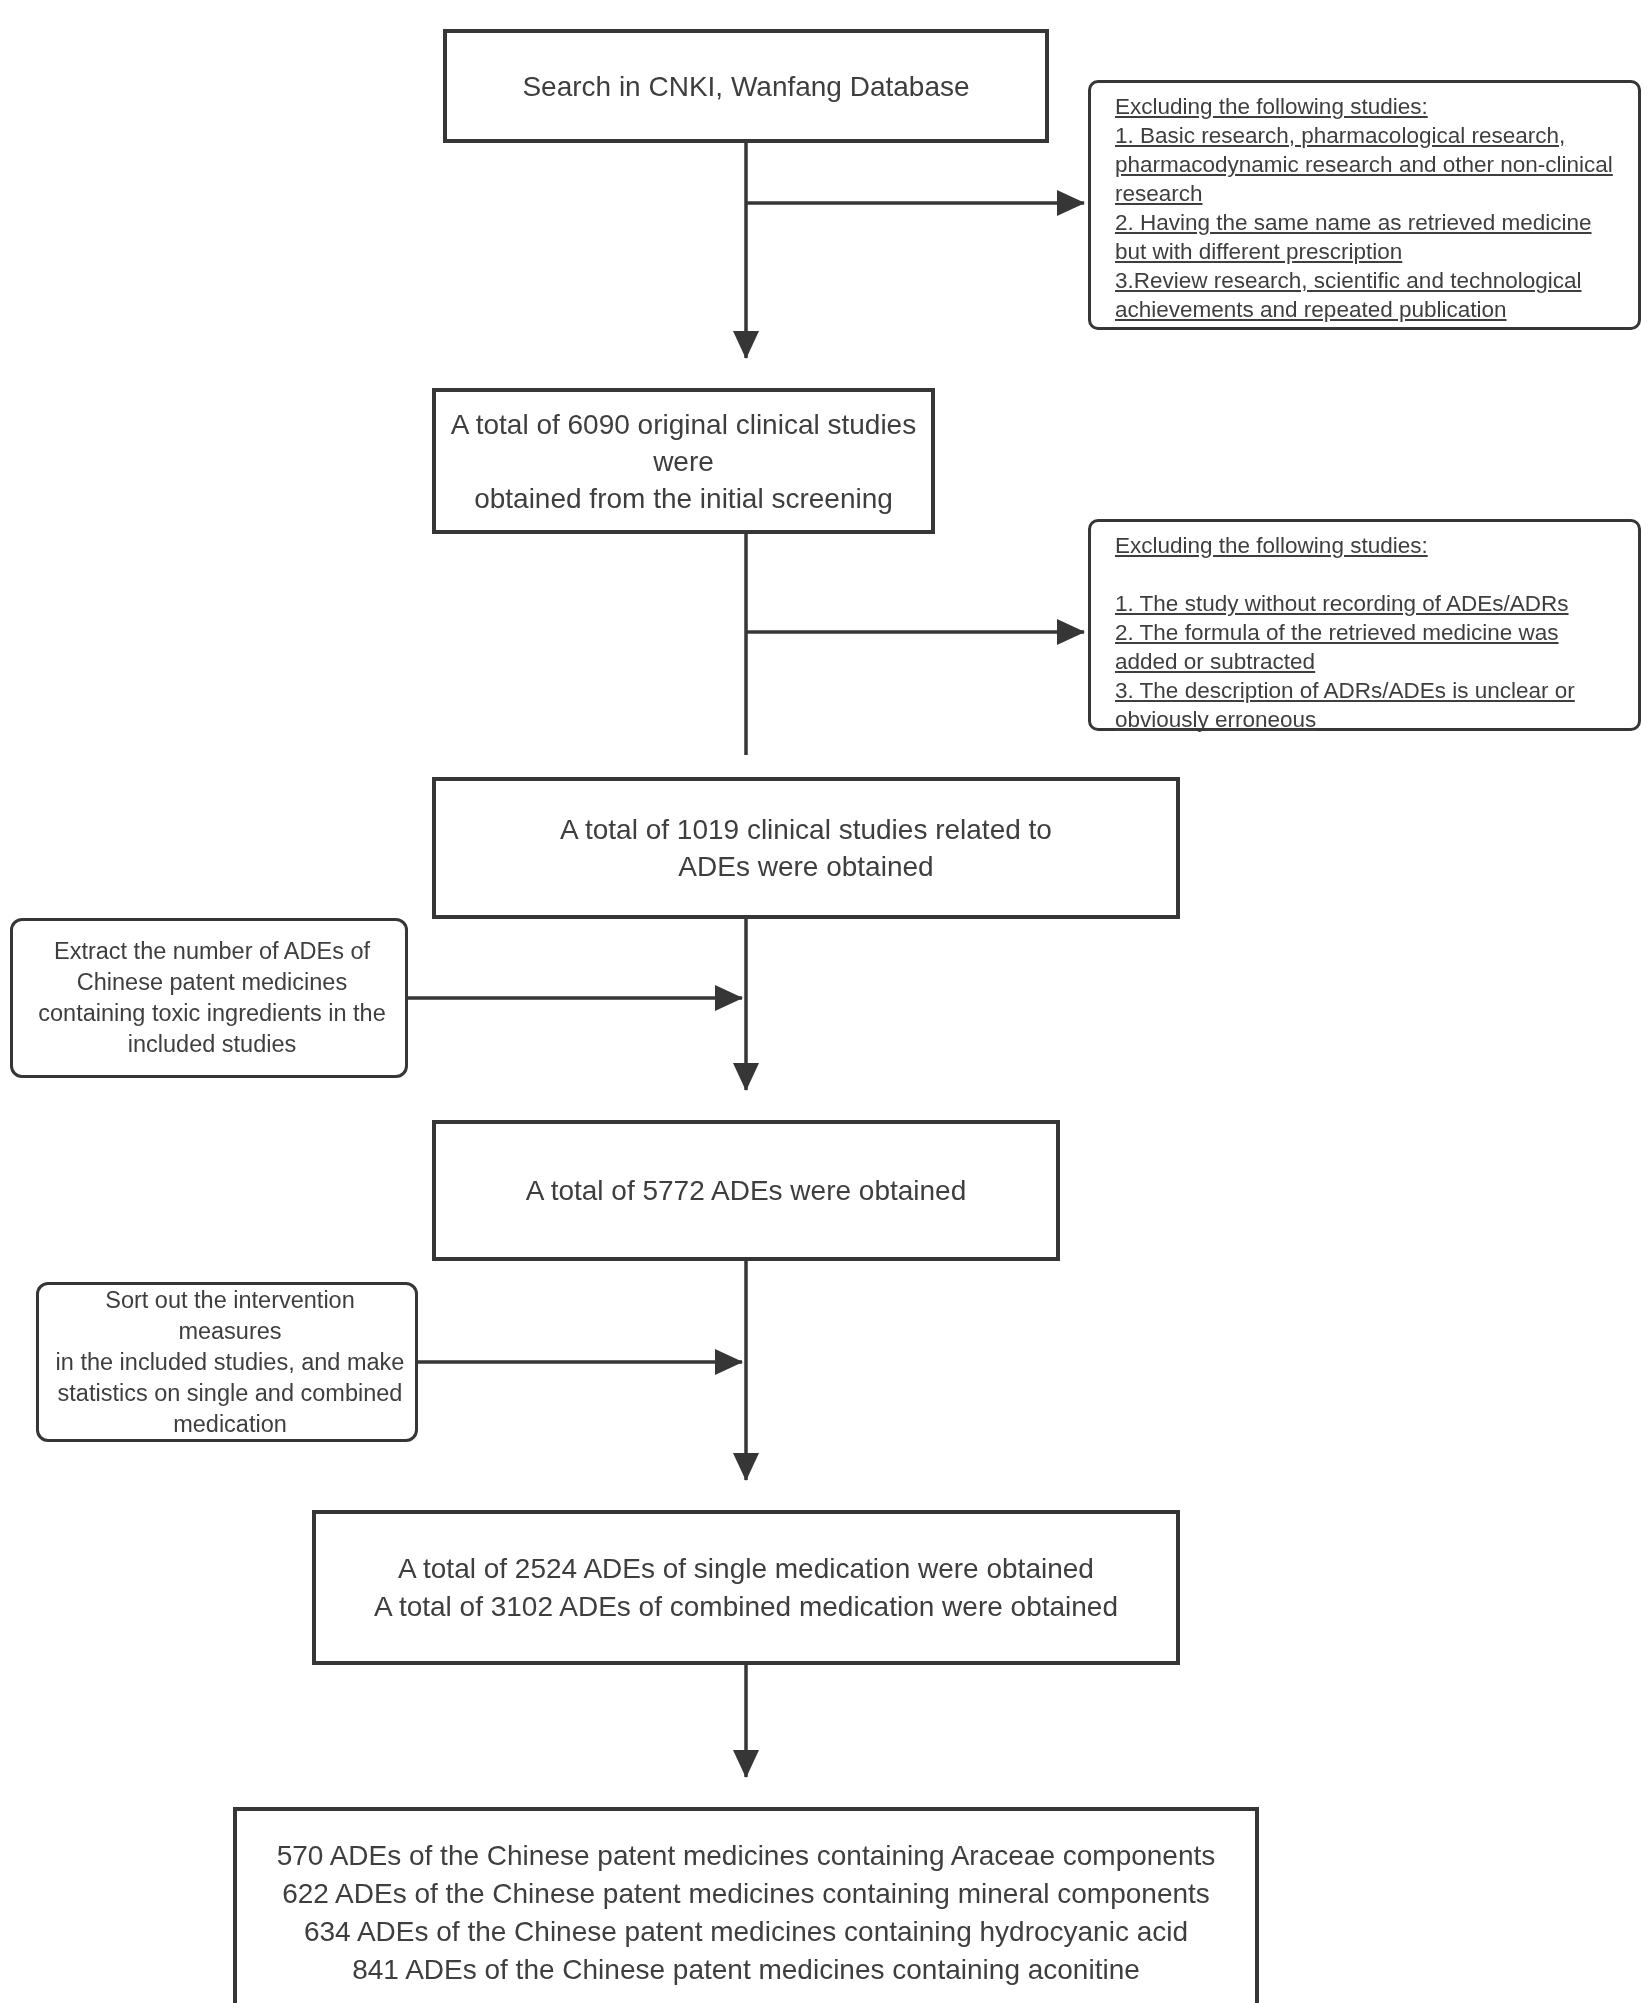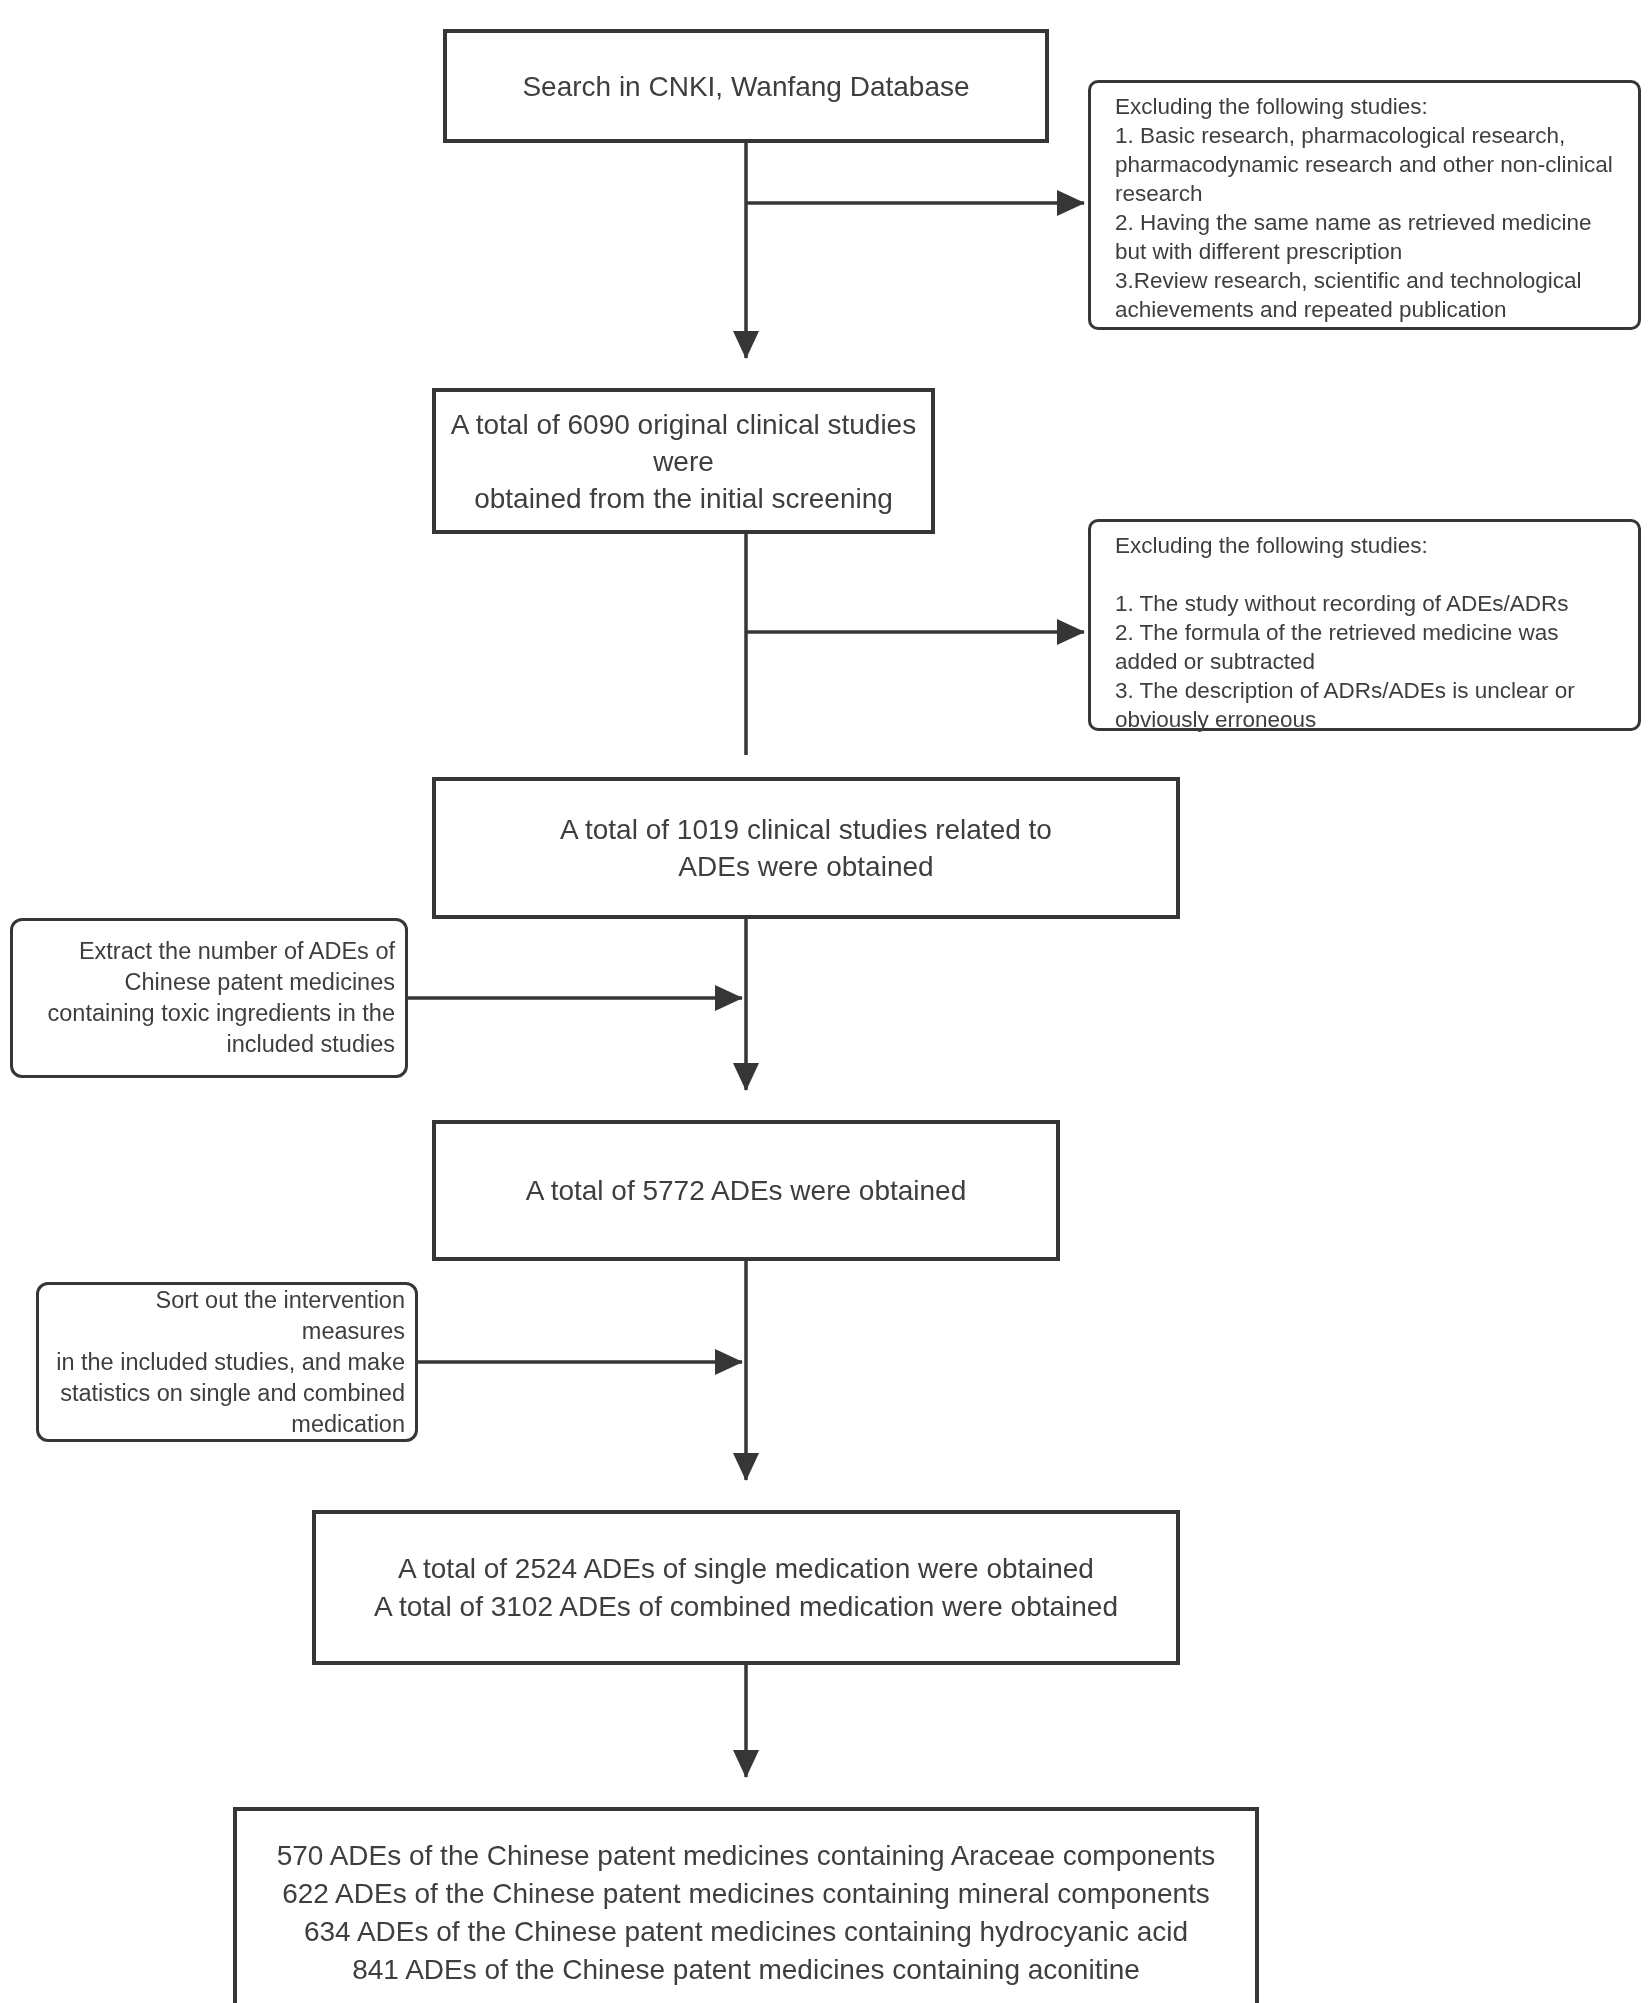--- a/index.html
+++ b/index.html
@@ -31,33 +31,34 @@
     justify-content: center;
     text-align: center;
     font-size: 28px;
     line-height: 37px;
     border-width: 4px;
     margin-top: 24px;
   }
   .side-round {
     border-radius: 12px;
     border-width: 3px;
-    text-align: right;
+    text-align: center;
     font-size: 23.5px;
     line-height: 31px;
     padding: 10px 10px 10px 16px;
   }
   .exclusion-box {
     border-radius: 10px;
     border-width: 3px;
     align-items: flex-start;
     text-align: left;
     font-size: 22.5px;
     line-height: 29px;
     padding: 9px 4px 6px 24px;
+    text-decoration: underline;
   }
   
   #node-search            { left: 443px;  top: 5px;    width: 606px;  height: 114px; }
   #node-exclude1          { left: 1088px; top: 80px;   width: 553px;  height: 250px; }
   #node-initial-screening { left: 432px;  top: 364px;  width: 503px;  height: 146px; }
   #node-exclude2          { left: 1088px; top: 519px;  width: 553px;  height: 212px; }
   #node-ade-studies       { left: 432px;  top: 753px;  width: 748px;  height: 142px; }
   #node-extract           { left: 10px;   top: 918px;  width: 398px;  height: 160px; }
   #node-total-ades        { left: 432px;  top: 1096px; width: 628px;  height: 141px; justify-content: flex-end; }
   #node-sort              { left: 24px;   top: 1282px; width: 382px;  height: 160px; margin-left: 12px; }

